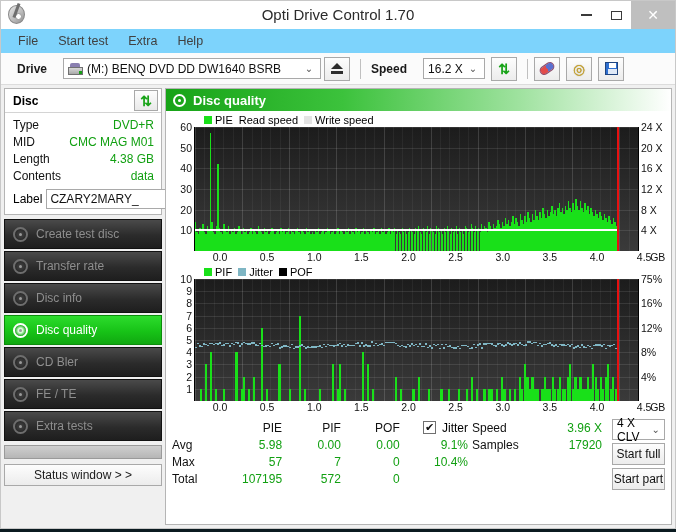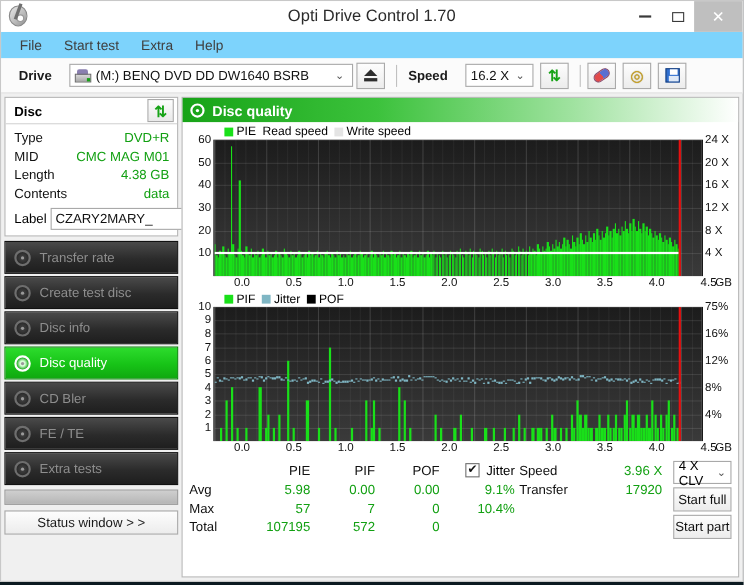--- a/index.html
+++ b/index.html
@@ -350,25 +350,25 @@
             <span class="label-btn">
               <span class="cd-ico"></span>
             </span>
           </div>
         </div>
       </div>
 
       <div class="navlist">
         <div class="navbtn">
           <span class="nav-ico"></span>
-          <span>Transfer rate</span>
+          <span>Create test disc</span>
         </div>
         <div class="navbtn">
           <span class="nav-ico"></span>
-          <span>Create test disc</span>
+          <span>Transfer rate</span>
         </div>
         <div class="navbtn">
           <span class="nav-ico"></span>
           <span>Disc info</span>
         </div>
         <div class="navbtn active">
           <span class="nav-ico"></span>
           <span>Disc quality</span>
         </div>
         <div class="navbtn">
@@ -1239,21 +1239,21 @@
             <span class="c">0</span>
             <span class="jc"></span>
           </div>
         </div>
         <div class="stat-mid">
           <div class="sm-row">
             <span class="k">Speed</span>
             <span class="v">3.96 X</span>
           </div>
           <div class="sm-row">
-            <span class="k">Transfer</span>
+            <span class="k">Samples</span>
             <span class="v">17920</span>
           </div>
         </div>
         <div class="stat-right">
           <div class="clv-combo">
             <span>4 X CLV</span>
             <span class="caret">⌄</span>
           </div>
           <div class="actbtn">Start full</div>
           <div class="actbtn">Start part</div>

